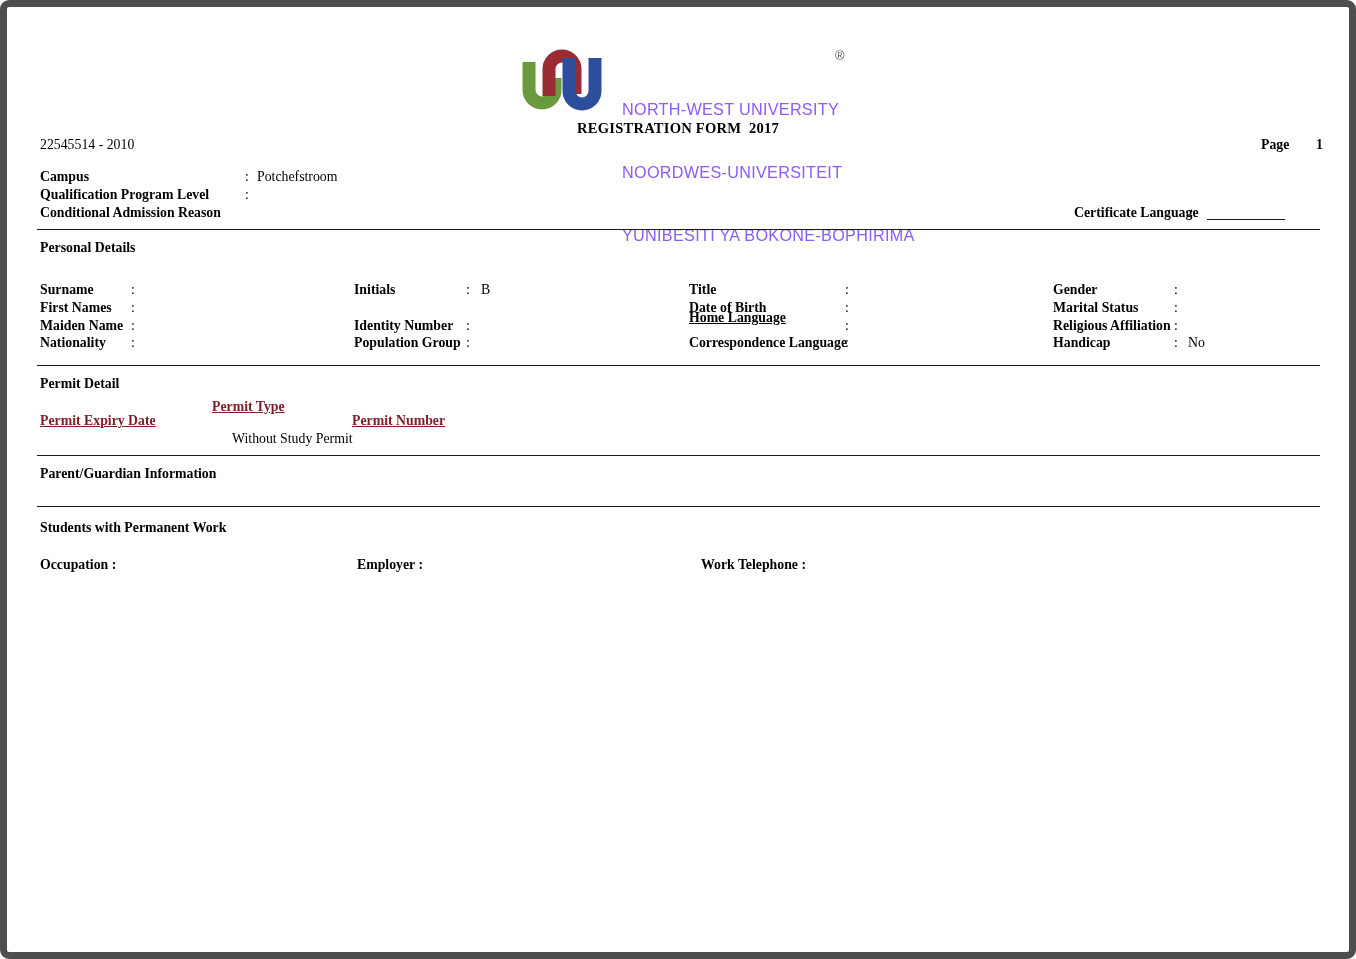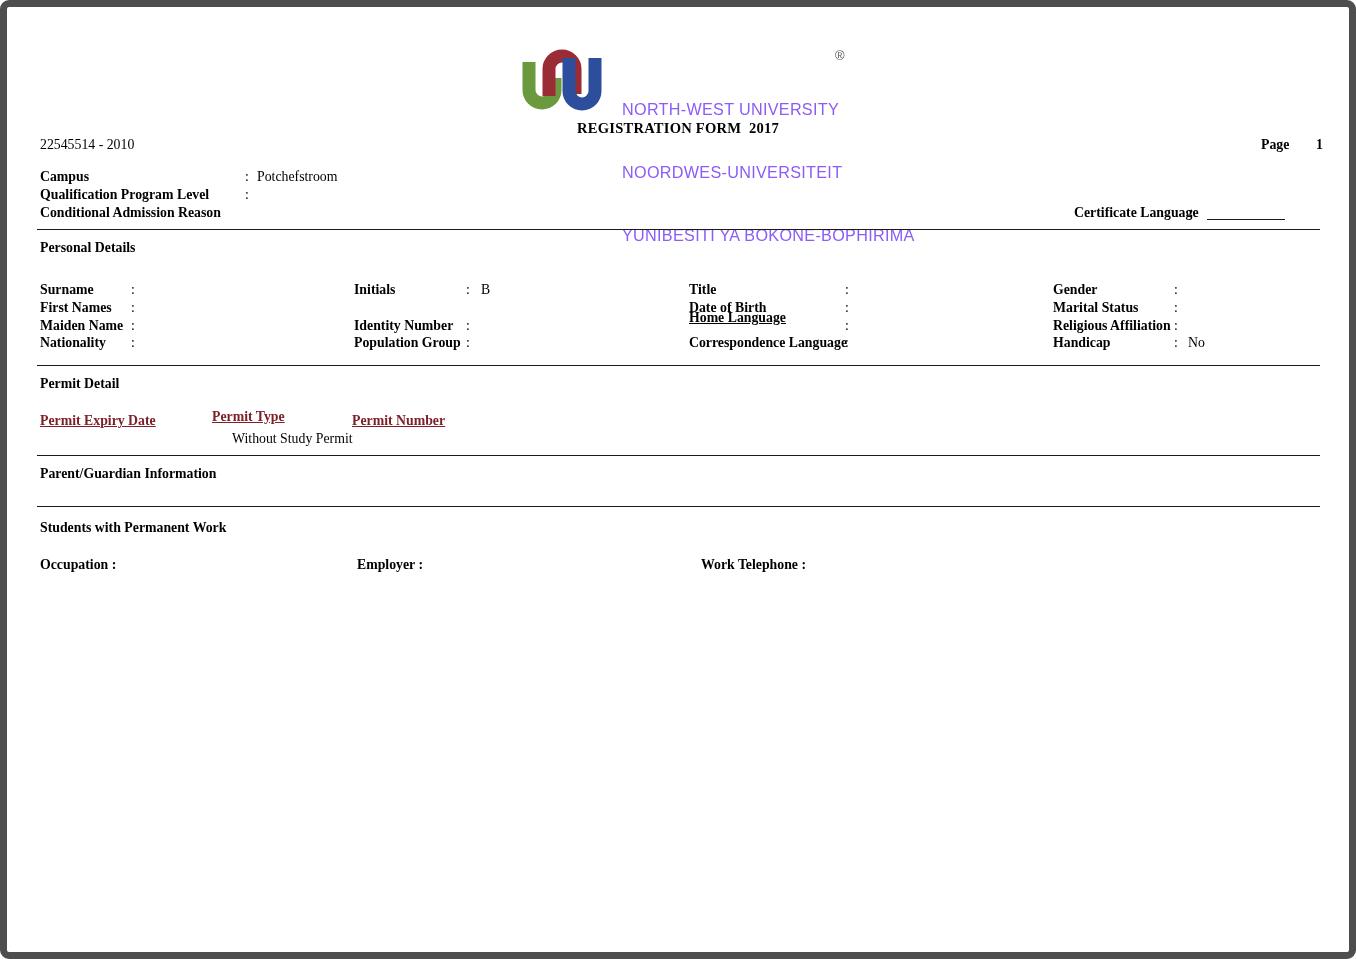--- a/index.html
+++ b/index.html
@@ -90,21 +90,21 @@
   <span class="abs base b" style="left:1053px; top:318px;text-align:right;">Religious Affiliation</span>
   <span class="abs base" style="left:1174px; top:318px;">:</span>
   <span class="abs base b" style="left:1053px; top:335px;">Handicap</span>
   <span class="abs base" style="left:1174px; top:335px;">:</span>
   <span class="abs base" style="left:1188px; top:335px;">No</span>
 
   <div class="hr" style="top:365px;"></div>
 
   <span class="abs base b" style="left:40px; top:376px;">Permit Detail</span>
   <span class="abs base maroon" style="left:40px;  top:413px;">Permit Expiry Date</span>
-  <span class="abs base maroon" style="left:212px; top:409px;">Permit Type</span>
+  <span class="abs base maroon" style="left:212px; top:399px;">Permit Type</span>
   <span class="abs base maroon" style="left:352px; top:413px;">Permit Number</span>
   <span class="abs base" style="left:212px; top:431px;margin-left:20px;">Without Study Permit</span>
 
   <div class="hr" style="top:455px;"></div>
 
   <span class="abs base b" style="left:40px; top:466px;">Parent/Guardian Information</span>
 
   <div class="hr" style="top:506px;"></div>
 
   <span class="abs base b" style="left:40px; top:520px;">Students with Permanent Work</span>

